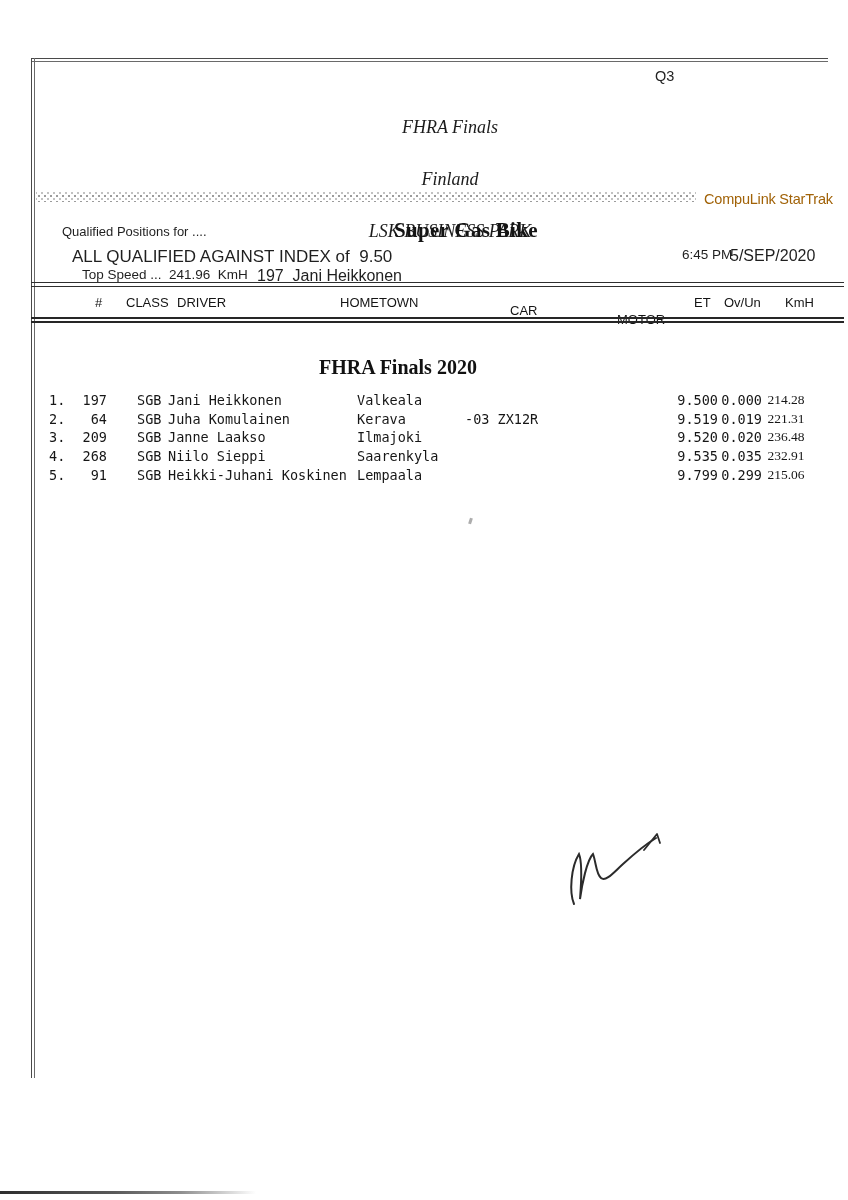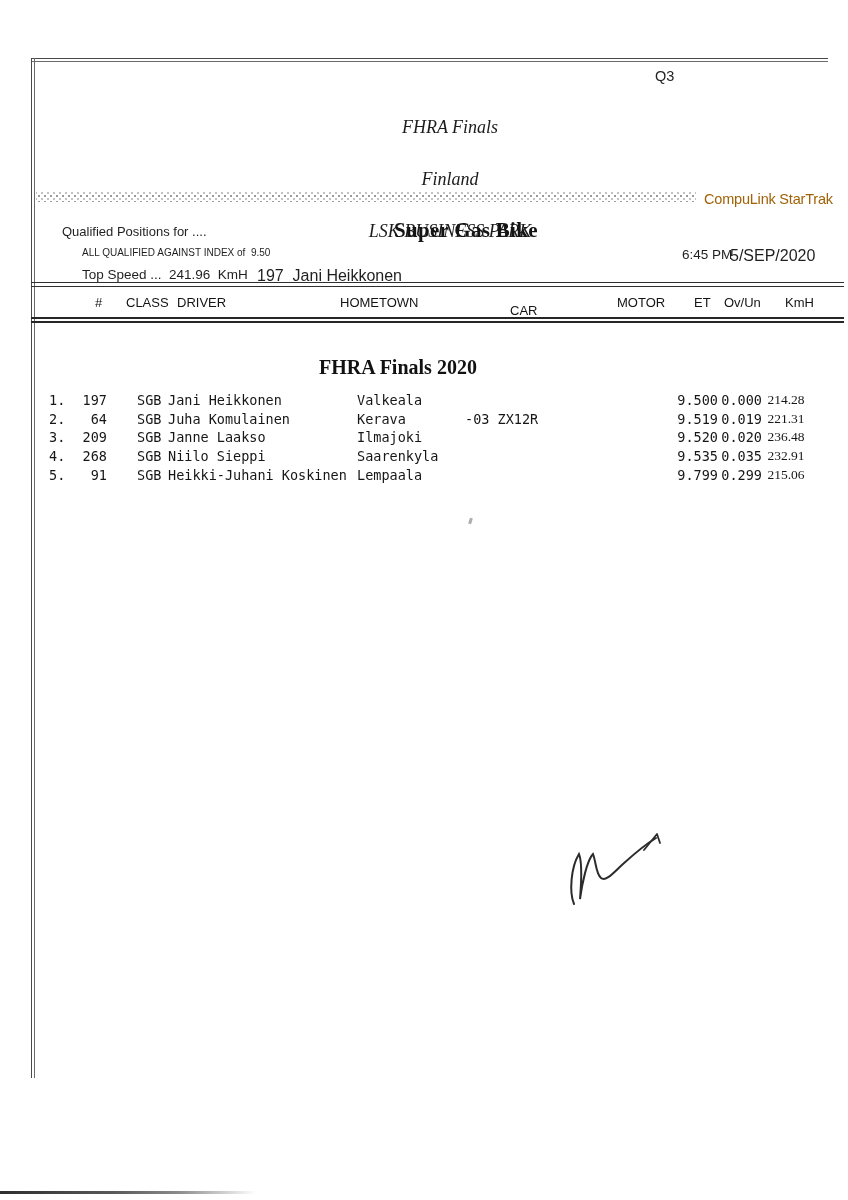--- a/index.html
+++ b/index.html
@@ -32,34 +32,34 @@
   .dotband{position:absolute;left:36px;top:192px;width:660px;height:10px;
     background-image:
       radial-gradient(circle,#9c9c9c 1.1px,rgba(0,0,0,0) 1.3px),
       radial-gradient(circle,#c2c2c2 1.1px,rgba(0,0,0,0) 1.3px);
     background-size:6px 6px,6px 6px;
     background-position:0 1px,3px 4px;}
   .brand{left:704px;top:191px;font-size:14.5px;letter-spacing:-0.2px;color:#a16207;}
 
   .qpos{left:62px;top:224px;font-size:13px;}
   .classname{left:394px;top:218px;font-size:21px;letter-spacing:0.3px;color:#141414;}
-  .idx{left:82px;top:247px;font-size:10px;}
+  .idx{left:72px;top:247px;font-size:17px;}
   .time{left:682px;top:247px;font-size:13.5px;}
   .date{left:730px;top:247px;font-size:16px;}
   .tspeed{left:82px;top:267px;font-size:13.5px;}
   .tsholder{left:257px;top:267px;font-size:16px;}
 
   .rule{position:absolute;left:31px;width:813px;}
   .rule-a{top:282px;height:3px;border-top:1px solid #2f2f2f;border-bottom:1px solid #2f2f2f;}
   .rule-b{top:317px;height:2px;border-top:2px solid #262626;border-bottom:2px solid #262626;}
 
   .thead{position:absolute;left:0;top:295px;width:848px;height:16px;font-size:13px;color:#141414;}
   .thead span{position:absolute;white-space:pre;}
   .hc1{left:95px;} .hc2{left:126px;} .hc3{left:177px;} .hc4{left:340px;}
-  .hc5{left:510px;margin-top:8px;} .hc6{left:617px;} .hc7{left:694px;} .hc8{left:724px;} .hc9{left:785px;}
+  .hc5{left:510px;margin-top:8px;} .hc6{left:617px;margin-top:17px;} .hc7{left:694px;} .hc8{left:724px;} .hc9{left:785px;}
 
   .ttitle{left:0;top:356px;width:796px;text-align:center;font-size:20px;color:#111;}
 
   .rows{position:absolute;left:0;top:392px;width:848px;font-size:13.5px;color:#161616;}
   .row{position:relative;height:18.7px;}
   .cell{position:absolute;top:0;white-space:pre;}
   .c-pos{left:49px;}
   .c-num{left:64px;width:43px;text-align:right;}
   .c-cls{left:137px;}
   .c-drv{left:168px;}

